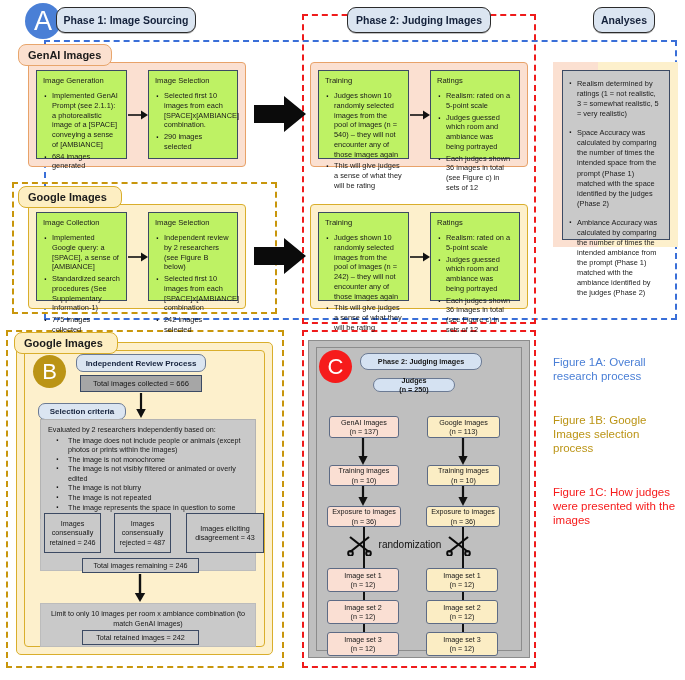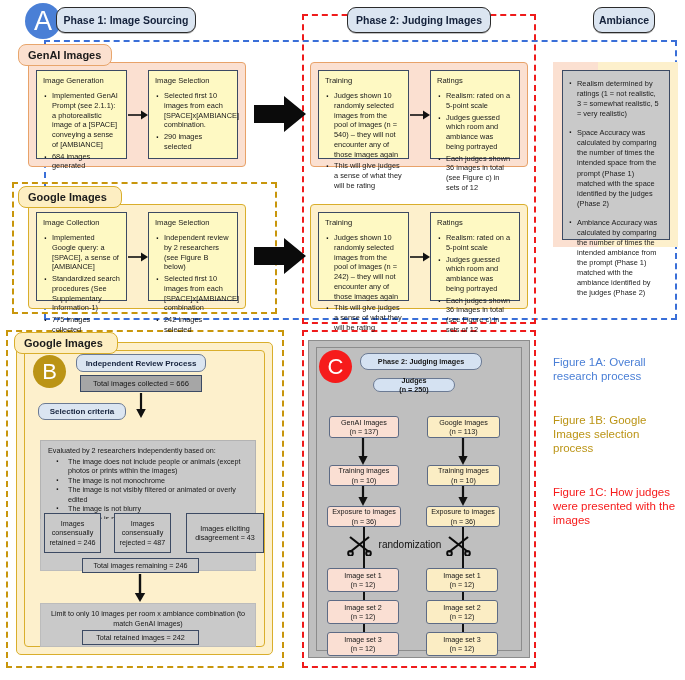--- a/index.html
+++ b/index.html
@@ -55,21 +55,21 @@
   }
   .tab-peach{background:#fbe0cf;border:1.6px solid #e8a66d;color:#1b1b1b;}
   .tab-yellow{background:#fdeec2;border:1.6px solid #d9ae2c;color:#1b1b1b;}
 
   
   .box-peach{background:#fbe0d1;border:1.4px solid #e8a269;border-radius:4px;}
   .box-yellow{background:#fdf0cc;border:1.4px solid #d9ae2c;border-radius:4px;}
 
   
   .card-grey{
-    background:#fef9c3;
+    background:#bef264;
     border:1.3px solid #3c4a63;
     color:#1a1a1a;
     font-size:7.4px;
     line-height:1.32;
     padding:5px 6px 5px 6px;
   }
   .card-grey .hd{font-size:7.6px;margin:0 0 5px 0;}
   .card-grey ul{margin:0;padding:0 0 0 9px;list-style:none;}
   .card-grey li{position:relative;margin-bottom:2px;padding-left:0;}
   .card-grey li:before{
@@ -171,21 +171,21 @@
 
   <div class="abs phase-pill" style="left:56px;top:7px;width:140px;height:26px;">
     <span>Phase 1: Image Sourcing</span>
   </div>
 
   <div class="abs phase-pill" style="left:347px;top:7px;width:144px;height:26px;">
     <span>Phase 2: Judging Images</span>
   </div>
 
   <div class="abs phase-pill" style="left:593px;top:7px;width:62px;height:26px;">
-    <span>Ambiance</span>
+    <span>Analyses</span>
   </div>
 
   <div class="abs group-tab tab-peach" style="left:18px;top:44px;width:94px;height:22px;">
     <span>GenAI Images</span>
   </div>
 
   <div class="abs box-peach" style="left:28px;top:62px;width:218px;height:105px;"></div>
 
   <div class="abs card-grey" style="left:36px;top:70px;width:91px;height:89px;">
     <div class="hd">Image Generation</div>
@@ -325,21 +325,21 @@
 
   <svg class="abs" style="left:134px;top:393px;width:14px;height:25px;" viewBox="0 0 14 25">
     <line x1="7" y1="0" x2="7" y2="17" stroke="#111" stroke-width="2.2"></line>
     <polygon points="2.2,16 11.8,16 7,25" fill="#111"></polygon>
   </svg>
 
   <div class="abs pill-blue" style="left:38px;top:403px;width:88px;height:17px;">
     <span>Selection criteria</span>
   </div>
 
-  <div class="abs crit-box" style="left:40px;top:440px;width:216px;height:101px;">
+  <div class="abs crit-box" style="left:40px;top:419px;width:216px;height:101px;">
     <p class="lead">Evaluated by 2 researchers independently based on:</p>
     <ul>
       <li>The image does not include people or animals (except photos or prints within the images)</li>
       <li>The image is not monochrome</li>
       <li>The image is not visibly filtered or animated or overly edited</li>
       <li>The image is not blurry</li>
       <li>The image is not repeated</li>
       <li>The image represents the space in question to some degree</li>
     </ul>
   </div>

